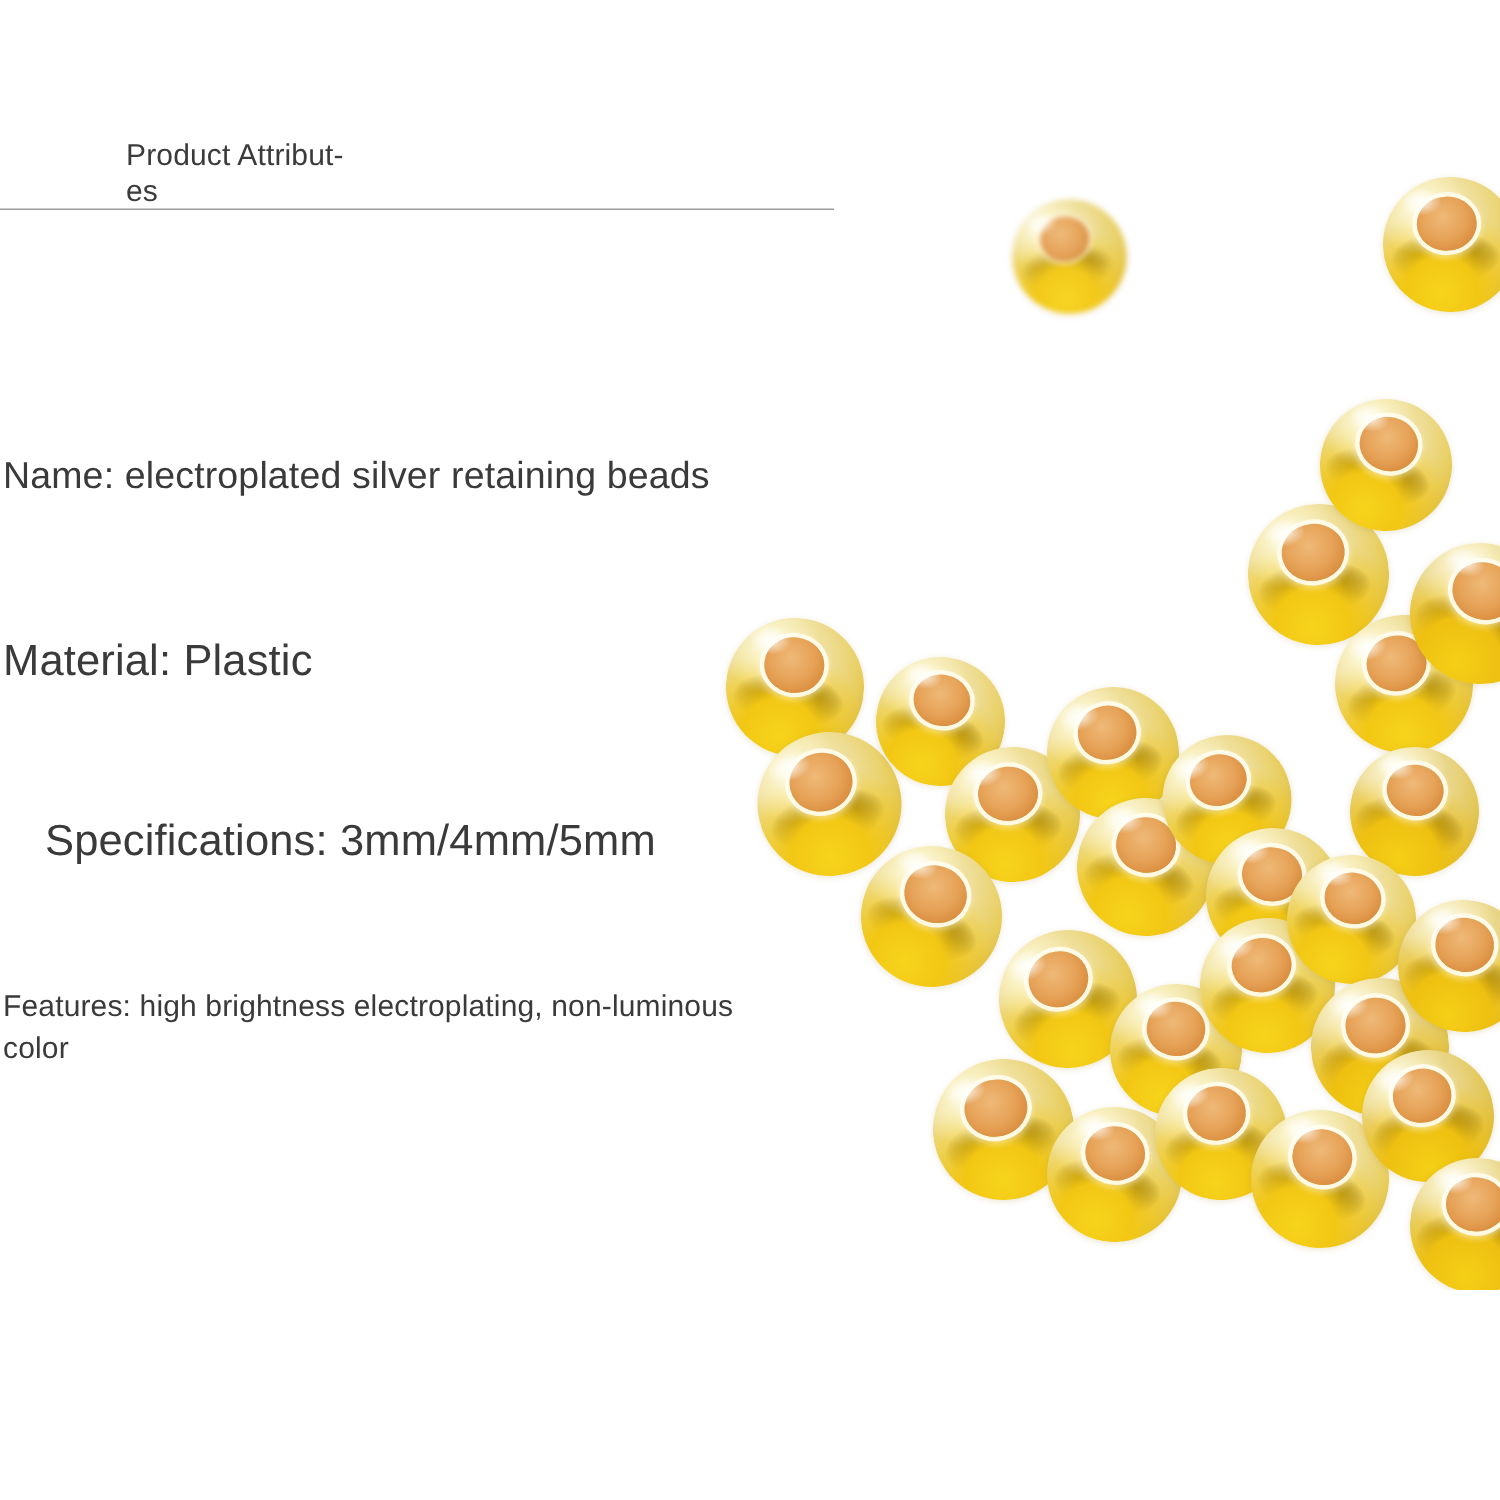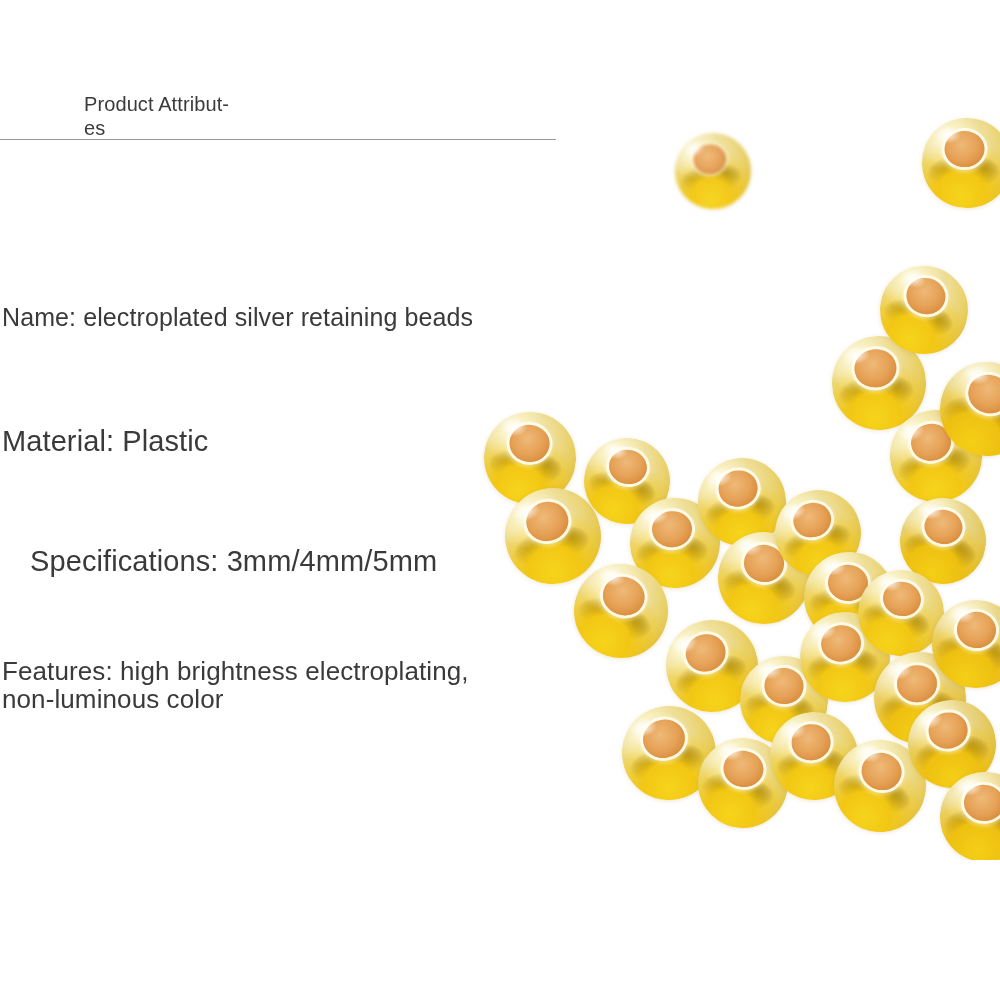--- a/index.html
+++ b/index.html
@@ -55,21 +55,21 @@
 
   
   .spec-line {
     position: absolute;
     color: #3a3a3a;
     letter-spacing: .1px;
   }
   .spec-name  { left: 2px; top: 302px; font-size: 25px; line-height: 30px; }
   .spec-mat   { left: 2px; top: 424px; font-size: 29px; line-height: 34px; }
   .spec-specs { left: 2px; top: 544px; font-size: 29px; line-height: 34px; margin-left: 28px; }
-  .spec-feat  { left: 2px; top: 657px; width: 492px; font-size: 26px; line-height: 28px; }
+  .spec-feat  { left: 2px; top: 657px; width: 492px; font-size: 20px; line-height: 28px; }
   .spec-pack  { left: 2px; top: 788px; font-size: 29px; line-height: 34px; }
 
   
   .photo {
     position: absolute;
     left: 470px;
     top: 100px;
     width: 530px;
     height: 760px;
     overflow: hidden;

